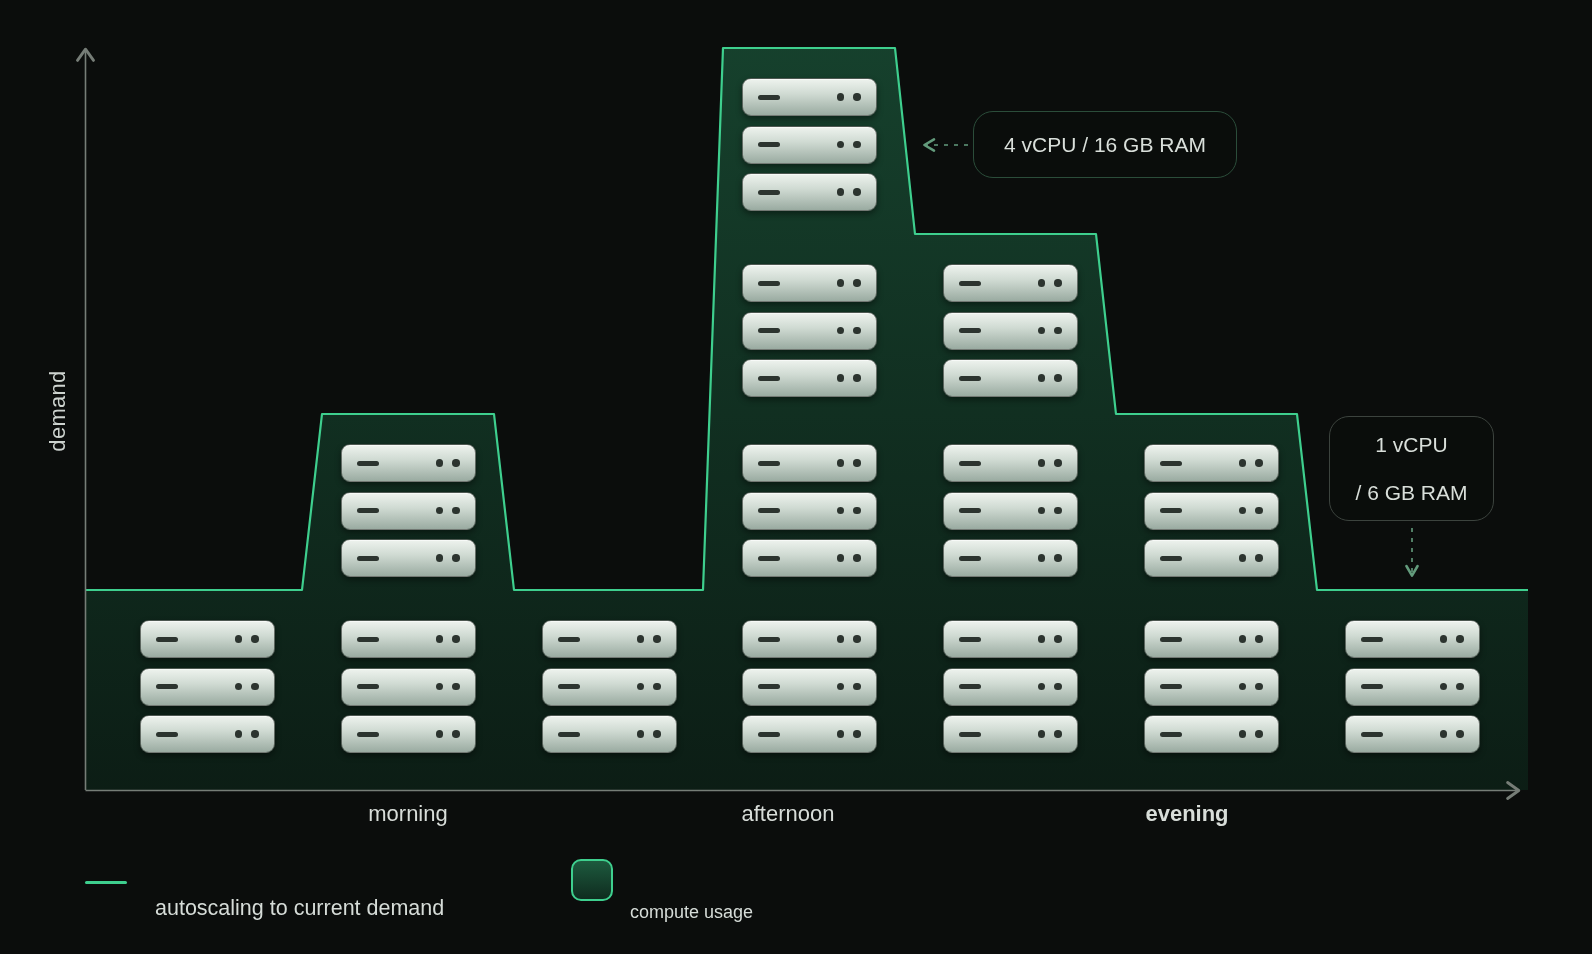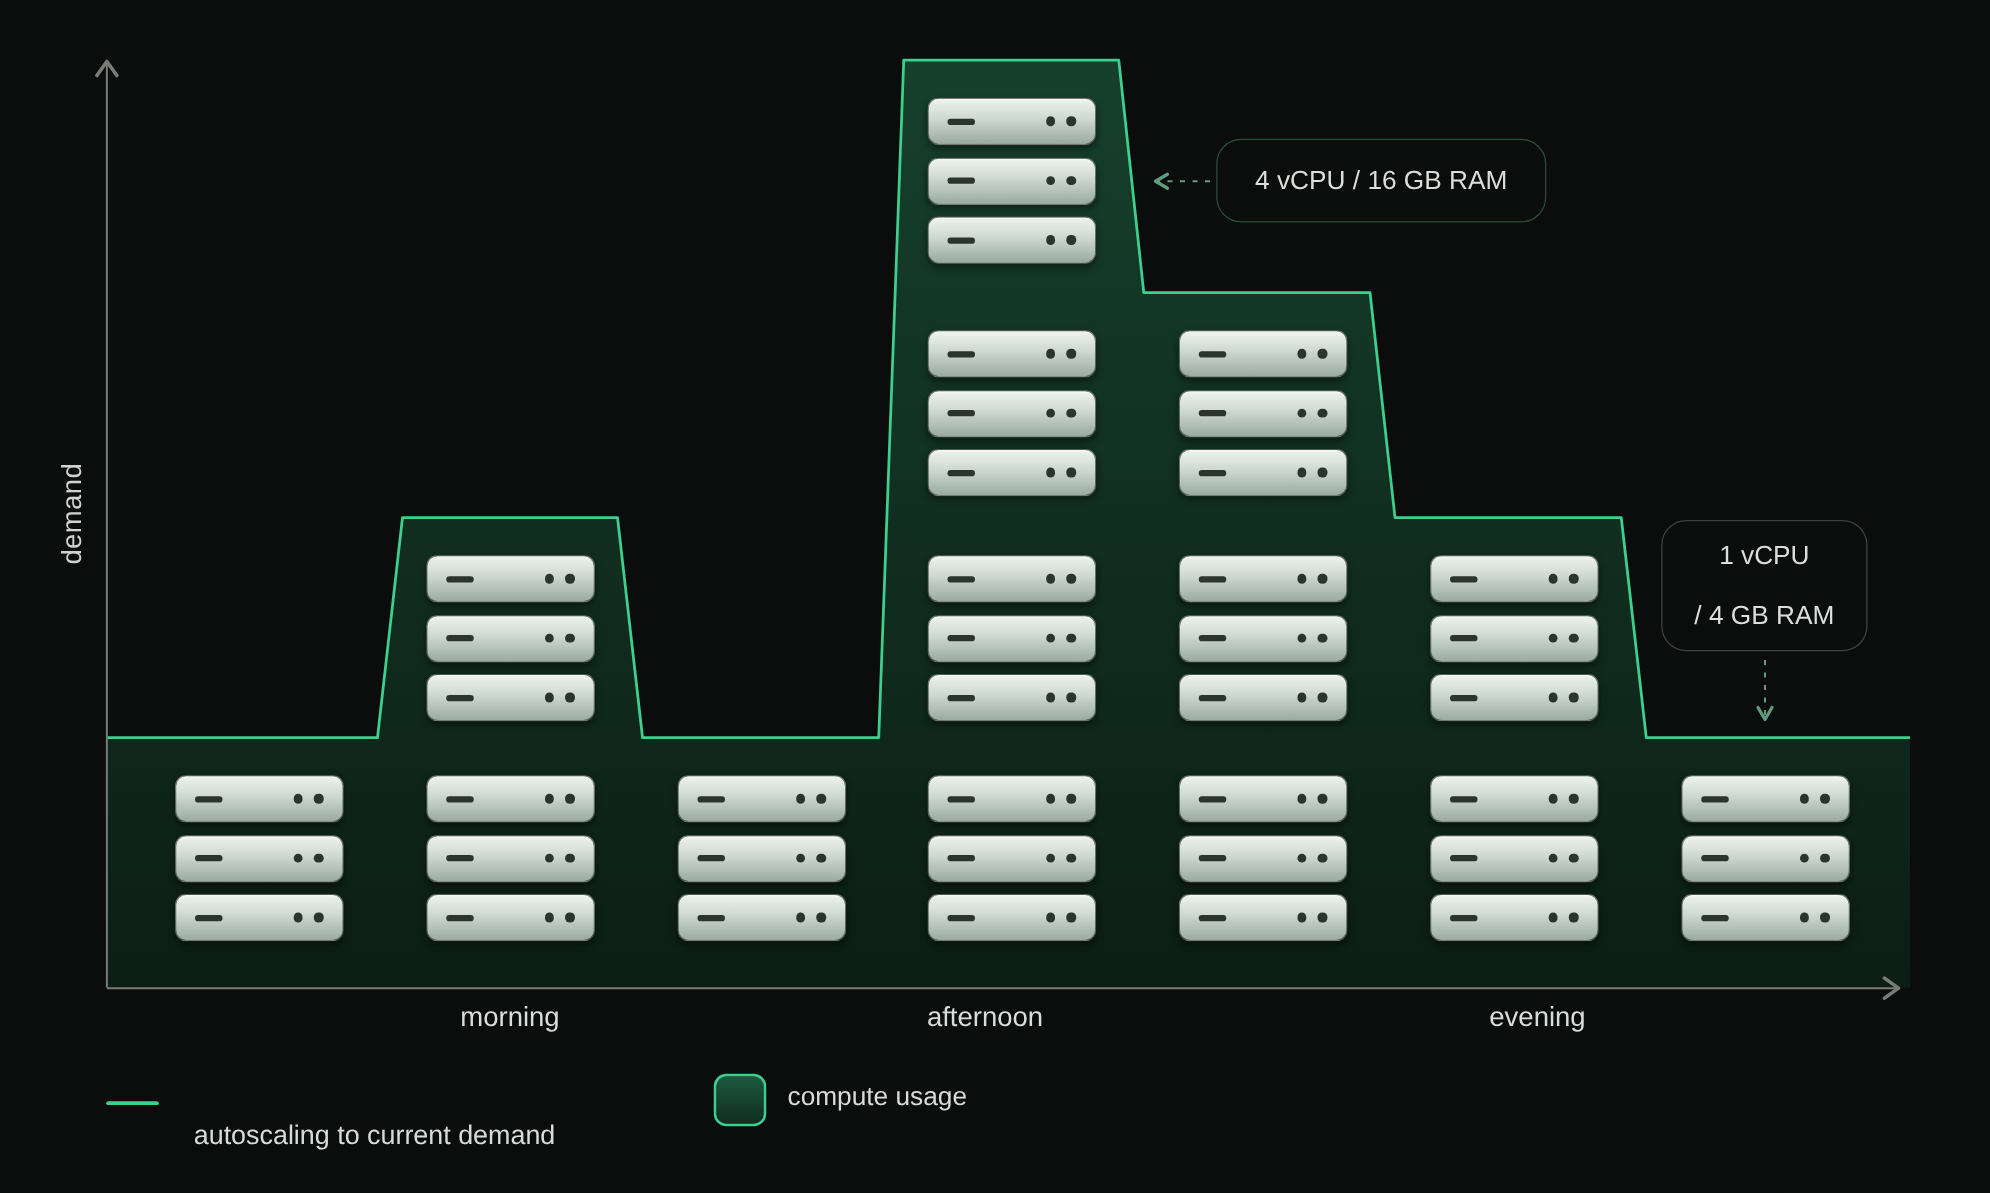--- a/index.html
+++ b/index.html
@@ -19,38 +19,38 @@
   .server .dots{display:flex;gap:9px;}
   .server .dots i{width:7.5px;height:7.5px;border-radius:50%;background:#2c342f;display:block;}
 
   
   .y-label{position:absolute;left:8px;top:398px;width:100px;text-align:center;
     transform:rotate(-90deg);font-size:22px;color:#cdd3cf;letter-spacing:.3px;}
   .x-label{position:absolute;top:801px;width:200px;text-align:center;
     font-size:22px;color:#d8ddd9;}
   .x-morning{left:308px;}
   .x-afternoon{left:688px;}
-  .x-evening{left:1130px;}
+  .x-evening{left:1087px;font-weight:bold;}
 
   
   .callout{position:absolute;box-sizing:border-box;border-radius:20px;background:rgba(11,14,12,.94);
     color:#d9dfda;font-size:21px;display:flex;align-items:center;justify-content:center;
     text-align:center;line-height:1.5;}
   .callout-peak{left:973px;top:111px;width:264px;height:67px;border:1px solid #2b4d3a;}
   .callout-base{left:1329px;top:416px;width:165px;height:105px;border:1px solid #3c433e;
     flex-direction:column;gap:16px;}
 
   
   .legend-line{position:absolute;left:85px;top:881px;width:42px;height:3px;border-radius:2px;
     background:var(--accent,#3ecf8e);}
   .legend-label-1{position:absolute;left:155px;top:868px;font-size:21.5px;color:#d6dcd8;margin-top:28px;}
   .legend-swatch{position:absolute;left:571px;top:859px;width:42px;height:42px;border-radius:10px;
     box-sizing:border-box;border:2px solid var(--accent,#3ecf8e);
     background:linear-gradient(180deg,#1d5a3e 0%,#0f2c1f 100%);}
-  .legend-label-2{position:absolute;left:630px;top:866px;font-size:21px;color:#d6dcd8;}
+  .legend-label-2{position:absolute;left:630px;top:902px;font-size:18px;color:#d6dcd8;}
 </style>
 </head>
 <body style="background: rgb(11, 13, 12);">
 
 <div class="stage" style="background: rgb(11, 13, 12);">
 
   <svg class="chart" viewBox="0 0 1592 954">
     <defs>
       <linearGradient id="areaGrad" x1="0" y1="0" x2="0" y2="1">
         <stop id="stopTop" offset="0" stop-color="#174630"></stop>
@@ -375,20 +375,20 @@
 
   <div class="x-label x-morning">morning</div>
   <div class="x-label x-afternoon">afternoon</div>
   <div class="x-label x-evening">evening</div>
 
   <div class="callout callout-peak">
     <span>4 vCPU / 16 GB RAM</span>
   </div>
   <div class="callout callout-base">
     <span>1 vCPU</span>
-    <span>/ 4 GB RAM</span>
+    <span>/ 6 GB RAM</span>
   </div>
 
   <span class="legend-line"></span>
   <span class="legend-label-1">autoscaling to current demand</span>
   <span class="legend-swatch"></span>
   <span class="legend-label-2">compute usage</span>
 </div>
 
 </body></html>

